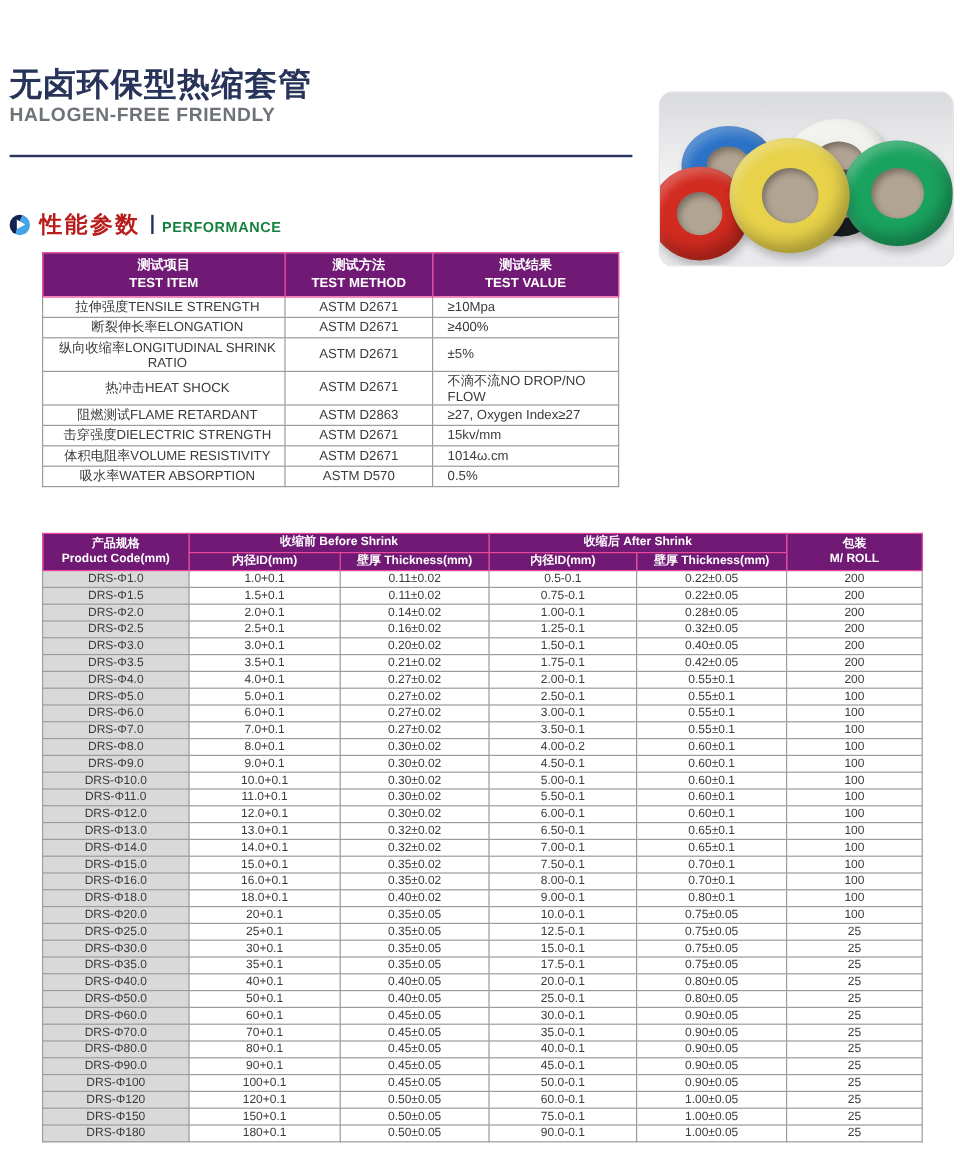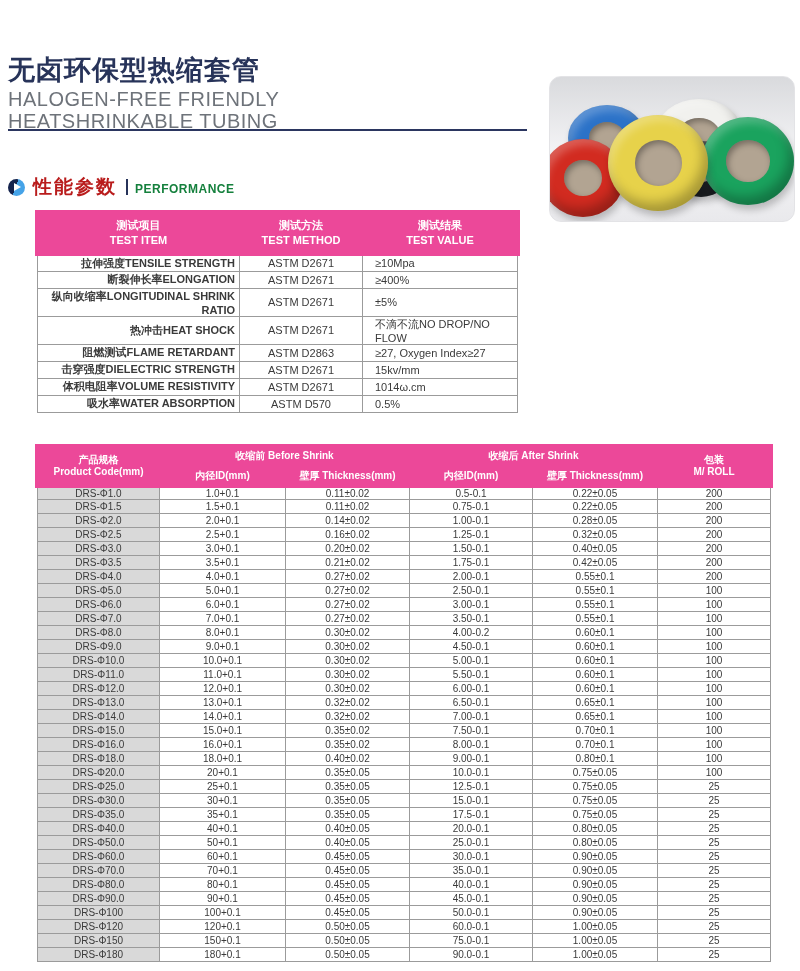--- a/index.html
+++ b/index.html
@@ -10,21 +10,21 @@
   }
   .page { position:relative; width:800px; height:971px; background:#fff; overflow:hidden;margin-top:40px; }
 
   
   .doc-title {
     position:absolute; left:8px; top:12px;
     font-size:27px; font-weight:bold; color:#273359; letter-spacing:1px;
   }
   .doc-subtitle {
     position:absolute; left:8px; top:48px;
-    font-size:20px; line-height:1.1; color:#6e737a; letter-spacing:0.5px; font-weight:400;
+    font-size:16px; line-height:1.1; color:#6e737a; letter-spacing:0.5px; font-weight:700;
   }
   .title-rule {
     position:absolute; left:8px; top:89px; width:519px; height:2px; background:#2b3660;
   }
 
   
   .product-card {
     position:absolute; left:549px; top:36px; width:246px; height:146px;
     border-radius:12px; border:1px solid #e3e3e6;
     background:linear-gradient(180deg,#d9dadd 0%,#f5f5f7 55%,#e9e9ec 100%);
@@ -51,48 +51,47 @@
     position:relative; margin-right:8px; flex:0 0 auto; }
   .section-icon::after { content:''; position:absolute; left:6px; top:4px;
     border-left:7px solid #fff; border-top:4.5px solid transparent; border-bottom:4.5px solid transparent; }
   .section-zh { font-size:19px; font-weight:bold; color:#b91c1c; letter-spacing:2px; }
   .section-div { display:inline-block; width:2px; height:16px; background:#273359; margin:0 7px 0 9px; }
   .section-en { font-size:12px; font-weight:bold; color:#15803d; letter-spacing:0.5px; padding-top:4px; }
 
   
   table { border-collapse:collapse; table-layout:fixed; }
   th, td { border:1px solid #9b9b9b; }
-  thead th { background:#ec4899; color:#fff; font-weight:bold; border:5px solid #ec4899; }
+  thead th { background:#701a75; color:#fff; font-weight:bold; border:1px solid #ec4899; }
 
   
   .perf-table { position:absolute; left:35px; top:170px; width:480px; }
   .perf-table thead th { font-size:11px; line-height:1.35; padding:3px 0; }
   .perf-table thead .en { font-weight:bold; }
   .perf-table tbody td { height:17px; font-size:11px; color:#3a3a3a; background:#fff; padding:0 4px; }
-  .perf-table tbody td:first-child { text-align:right; padding-left:10px;font-weight:bold; }
+  .perf-table tbody td:first-child { text-align:center; padding-left:10px; }
   .perf-table tbody td:nth-child(2) { text-align:center; }
   .perf-table tbody td:nth-child(3) { text-align:left; padding-left:12px; }
 
   
   .spec-table { position:absolute; left:35px; top:404px; width:733px; }
   .spec-table thead th { font-size:10px; line-height:1.25; padding:1px 10px; }
   .spec-table thead th .zh { display:block; }
   .spec-table tbody td { height:14px; font-size:10px; color:#3a3a3a; background:#fff;
     text-align:center; padding:0 2px; line-height:1; }
   .spec-table tbody td:first-child { background:#d9d9d9; }
 </style>
 </head>
 <body>
 
 <div class="page">
 
   <div class="doc-title">无卤环保型热缩套管</div>
   <div class="doc-subtitle">
     <div>HALOGEN-FREE FRIENDLY</div>
-    <div>HEATSHRINKABLE TUBING</div>
   </div>
   <div class="title-rule"></div>
 
   <div class="product-card">
     <div class="roll roll-blue" style="background: rgb(43, 114, 200);">
         <div class="core" style="background: rgb(178, 164, 146);"></div>
       </div>
     <div class="roll roll-white" style="background: rgb(241, 241, 238);">
         <div class="core" style="background: rgb(178, 164, 146);"></div>
       </div>

